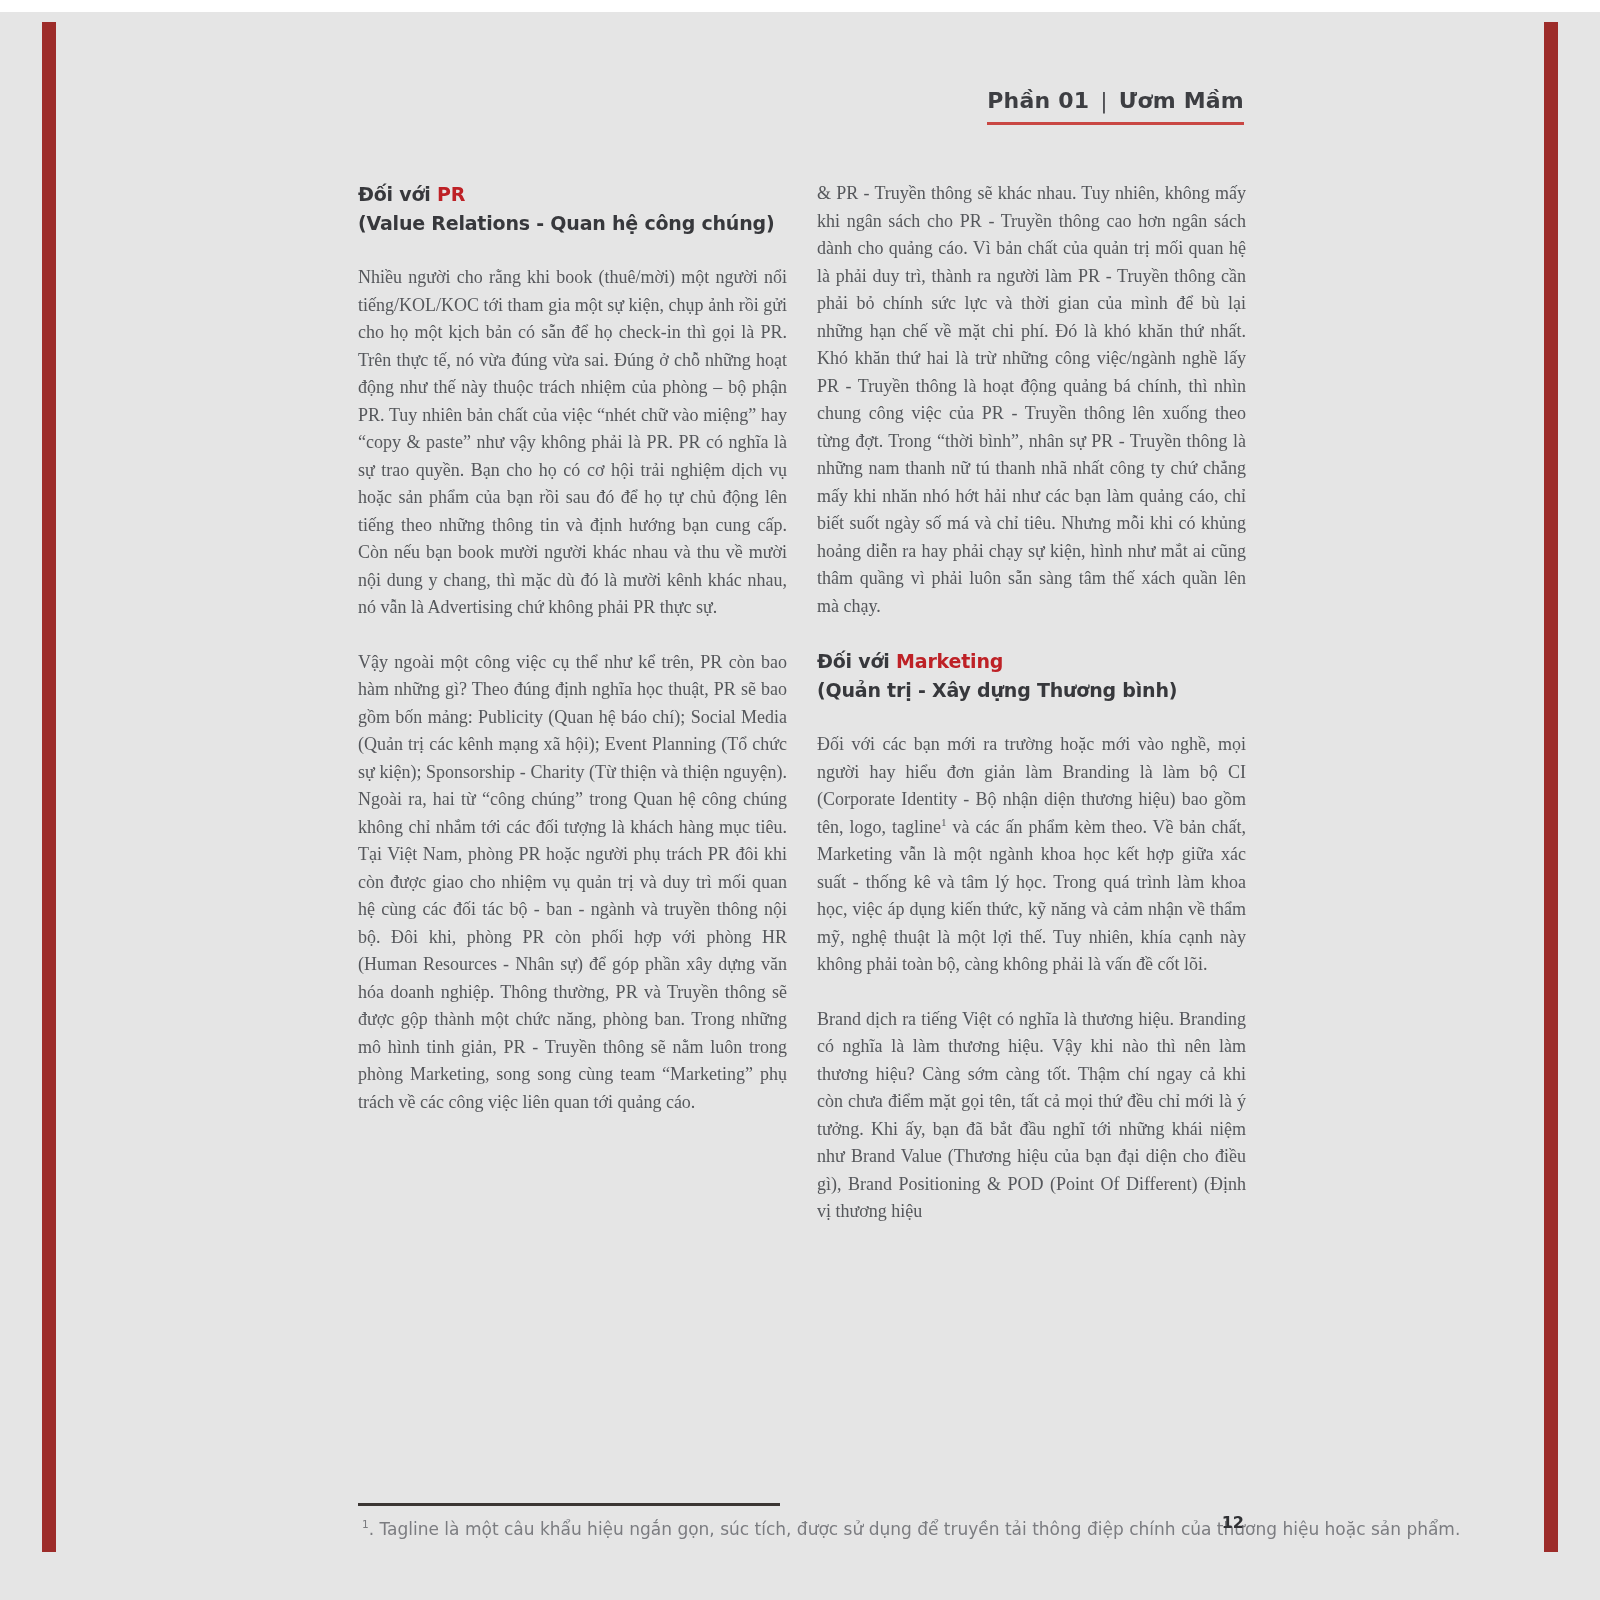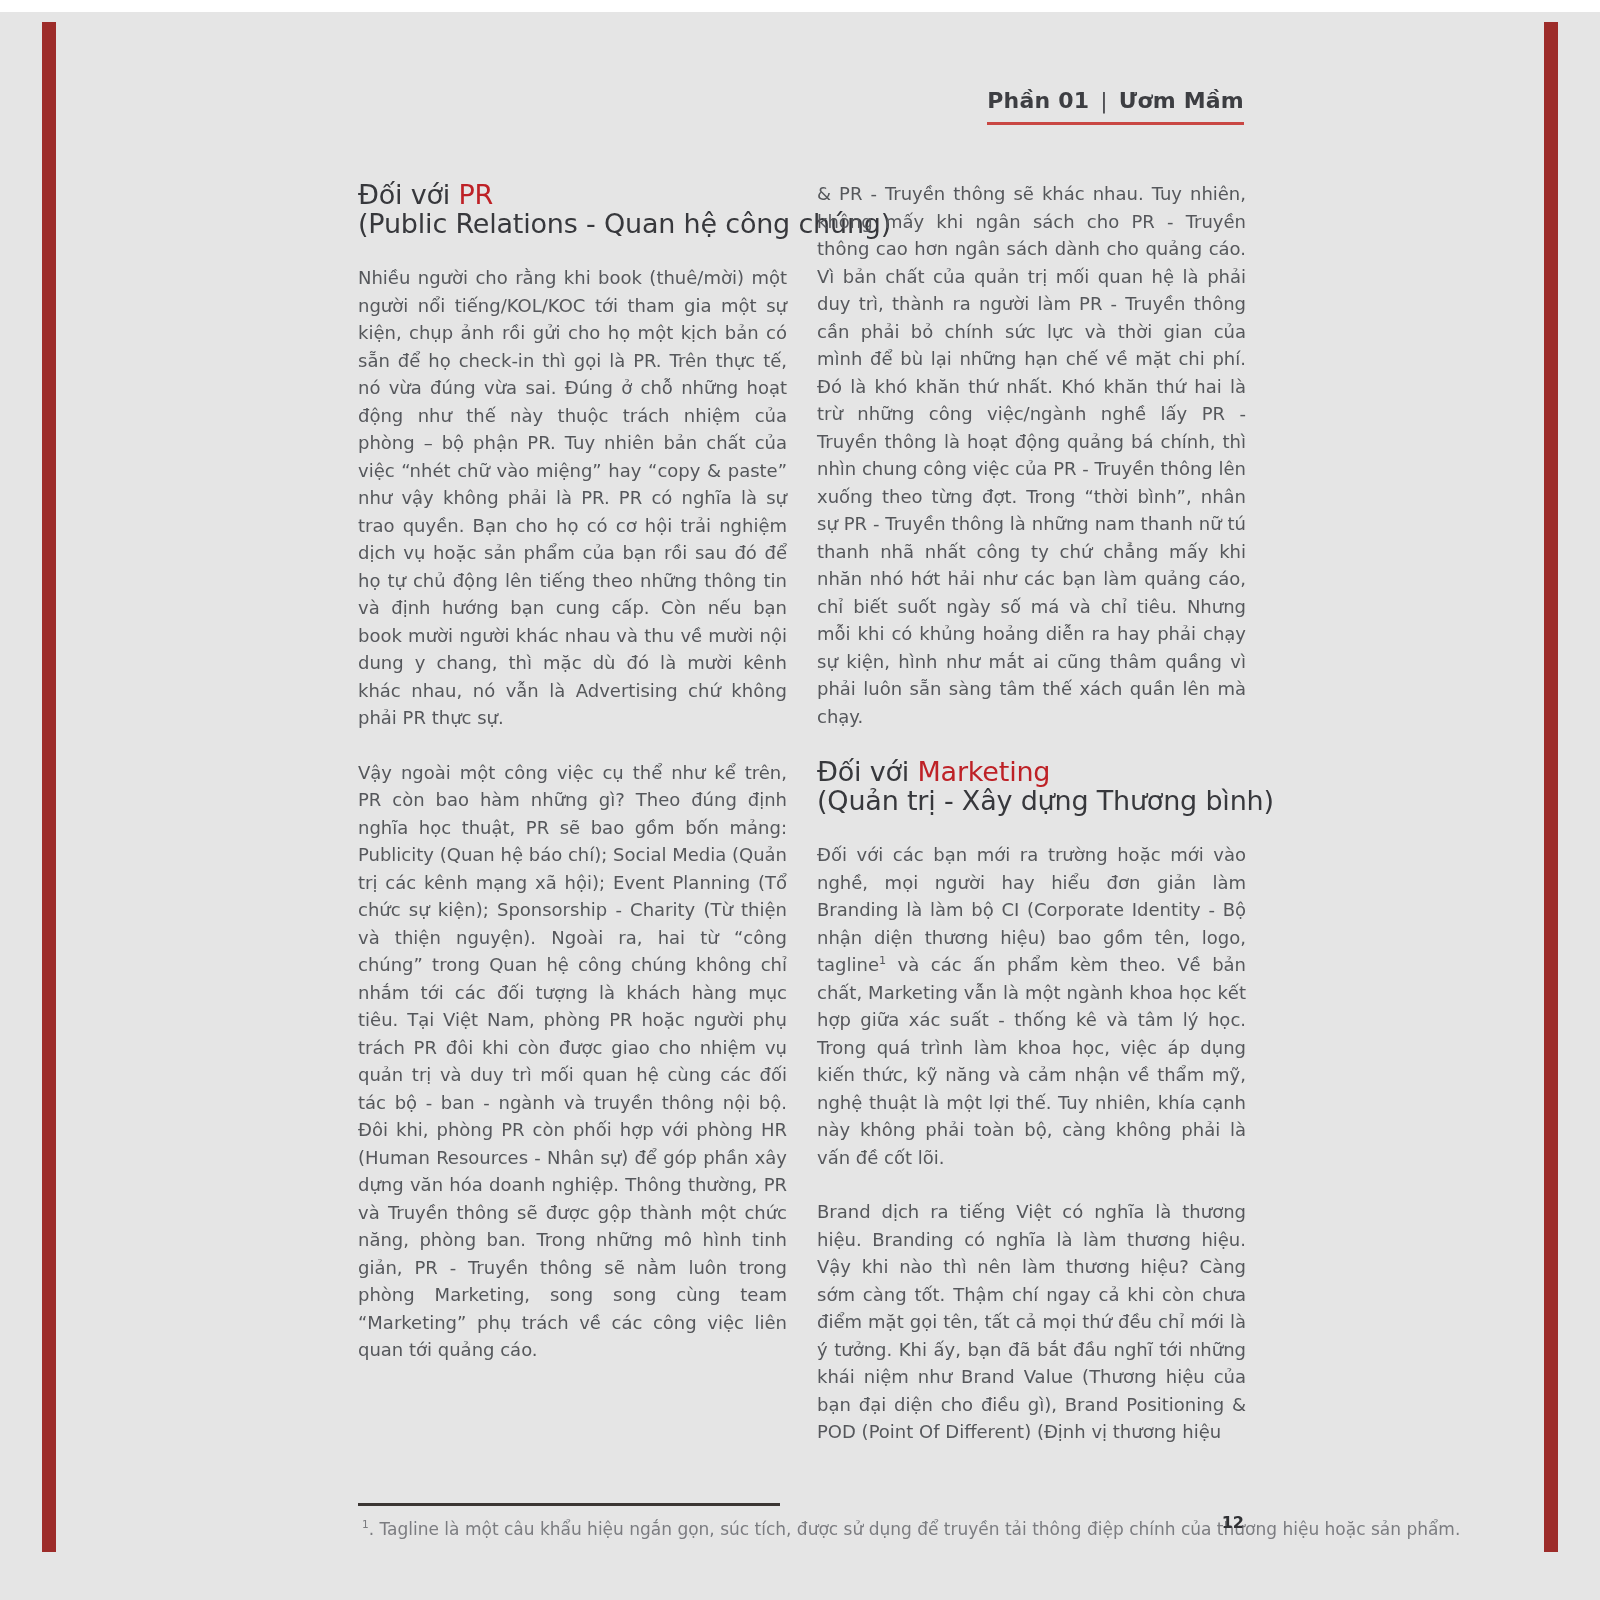--- a/index.html
+++ b/index.html
@@ -13,22 +13,22 @@
 
   
   .running-header{position:absolute;top:76px;right:356px;text-align:right;}
   .running-header .hdr-text{font-size:22px;font-weight:bold;color:#3d3e42;letter-spacing:.2px;}
   .running-header .sep{font-weight:400;margin:0 11px;color:#4a4b4f;}
   .hdr-rule{height:3px;background:#C94743;margin-top:9px;}
 
   
   .content{position:absolute;left:358px;top:168px;width:888px;display:flex;gap:30px;}
   .col{width:429px;text-align:justify;font-size:18px;line-height:27.5px;color:#55575b;}
-  .col p{margin:0 0 27px 0;}
-  .section-heading{font-size:27px;line-height:29px;font-weight:normal;color:#37383c;
+  .col p{margin:0 0 27px 0;font-family:Liberation Serif, serif;}
+  .section-heading{font-size:19px;line-height:29px;font-weight:bold;color:#37383c;
                    margin:0 0 26px 0;text-align:left;letter-spacing:-.2px;}
   .section-heading .subtitle{display:block;white-space:nowrap;}
   .highlight{color:#BE2126;}
   .indent-first{text-indent:9px;}
   sup{font-size:62%;line-height:0;}
 
   
   .footnote-rule{position:absolute;left:358px;top:1491px;width:422px;height:3px;background:#3b3633;}
   .footnote{position:absolute;left:362px;top:1507px;font-size:17px;color:#7b7c80;white-space:nowrap;}
   .page-number{position:absolute;top:1501px;right:356px;font-size:16px;font-weight:bold;color:#2f3033;}
@@ -46,21 +46,21 @@
       <span>Phần 01</span><span class="sep">|</span><span>Ươm Mầm</span>
     </div>
     <div class="hdr-rule"></div>
   </div>
 
   <div class="content">
 
     <div class="col">
       <h3 class="section-heading">
         <span>Đối với </span><span class="highlight">PR</span>
-        <span class="subtitle">(Public Relations - Quan hệ công chúng)</span>
+        <span class="subtitle">(Value Relations - Quan hệ công chúng)</span>
       </h3>
       <p>Nhiều người cho rằng khi book (thuê/mời) một người nổi tiếng/KOL/KOC tới tham gia một sự kiện, chụp ảnh rồi gửi cho họ một kịch bản có sẵn để họ check-in thì gọi là PR. Trên thực tế, nó vừa đúng vừa sai. Đúng ở chỗ những hoạt động như thế này thuộc trách nhiệm của phòng – bộ phận PR. Tuy nhiên bản chất của việc “nhét chữ vào miệng” hay “copy &amp; paste” như vậy không phải là PR. PR có nghĩa là sự trao quyền. Bạn cho họ có cơ hội trải nghiệm dịch vụ hoặc sản phẩm của bạn rồi sau đó để họ tự chủ động lên tiếng theo những thông tin và định hướng bạn cung cấp. Còn nếu bạn book mười người khác nhau và thu về mười nội dung y chang, thì mặc dù đó là mười kênh khác nhau, nó vẫn là Advertising chứ không phải PR thực sự.</p>
       <p>Vậy ngoài một công việc cụ thể như kể trên, PR còn bao hàm những gì? Theo đúng định nghĩa học thuật, PR sẽ bao gồm bốn mảng: Publicity (Quan hệ báo chí); Social Media (Quản trị các kênh mạng xã hội); Event Planning (Tổ chức sự kiện); Sponsorship - Charity (Từ thiện và thiện nguyện). Ngoài ra, hai từ “công chúng” trong Quan hệ công chúng không chỉ nhắm tới các đối tượng là khách hàng mục tiêu. Tại Việt Nam, phòng PR hoặc người phụ trách PR đôi khi còn được giao cho nhiệm vụ quản trị và duy trì mối quan hệ cùng các đối tác bộ - ban - ngành và truyền thông nội bộ. Đôi khi, phòng PR còn phối hợp với phòng HR (Human Resources - Nhân sự) để góp phần xây dựng văn hóa doanh nghiệp. Thông thường, PR và Truyền thông sẽ được gộp thành một chức năng, phòng ban. Trong những mô hình tinh giản, PR - Truyền thông sẽ nằm luôn trong phòng Marketing, song song cùng team “Marketing” phụ trách về các công việc liên quan tới quảng cáo.</p>
     </div>
 
     <div class="col">
       <p>&amp; PR - Truyền thông sẽ khác nhau. Tuy nhiên, không mấy khi ngân sách cho PR - Truyền thông cao hơn ngân sách dành cho quảng cáo. Vì bản chất của quản trị mối quan hệ là phải duy trì, thành ra người làm PR - Truyền thông cần phải bỏ chính sức lực và thời gian của mình để bù lại những hạn chế về mặt chi phí. Đó là khó khăn thứ nhất. Khó khăn thứ hai là trừ những công việc/ngành nghề lấy PR - Truyền thông là hoạt động quảng bá chính, thì nhìn chung công việc của PR - Truyền thông lên xuống theo từng đợt. Trong “thời bình”, nhân sự PR - Truyền thông là những nam thanh nữ tú thanh nhã nhất công ty chứ chẳng mấy khi nhăn nhó hớt hải như các bạn làm quảng cáo, chỉ biết suốt ngày số má và chỉ tiêu. Nhưng mỗi khi có khủng hoảng diễn ra hay phải chạy sự kiện, hình như mắt ai cũng thâm quầng vì phải luôn sẵn sàng tâm thế xách quần lên mà chạy.</p>
       <h3 class="section-heading">
         <span>Đối với </span><span class="highlight">Marketing</span>
         <span class="subtitle">(Quản trị - Xây dựng Thương bình)</span>

